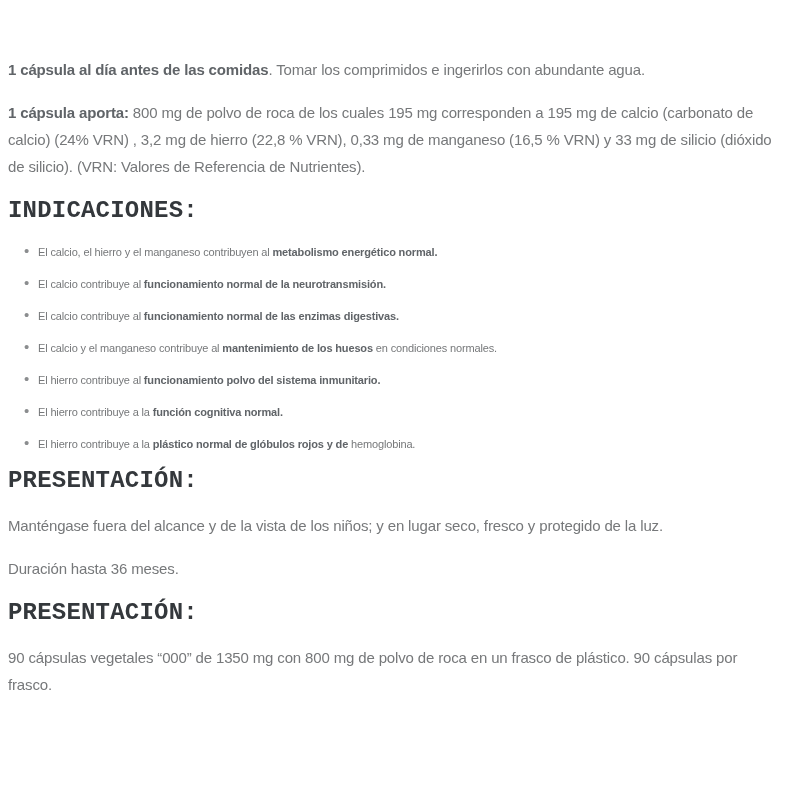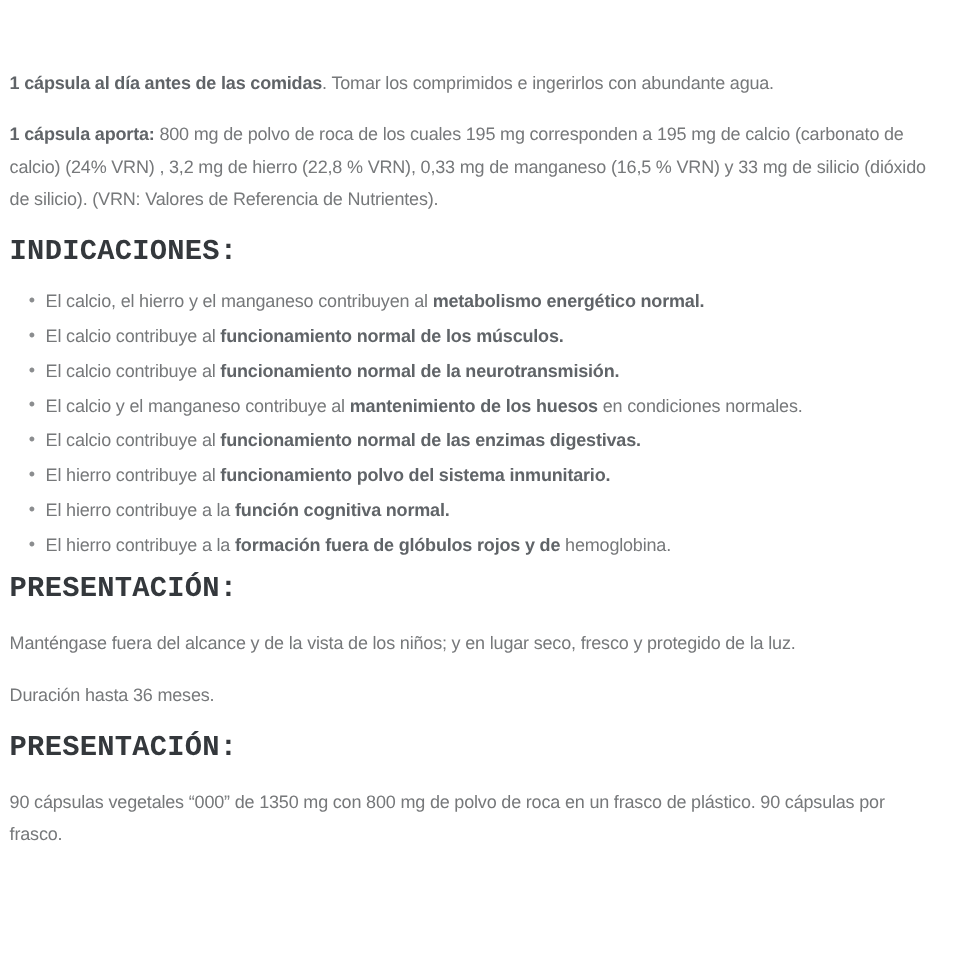--- a/index.html
+++ b/index.html
@@ -38,24 +38,24 @@
       color: var(--heading-color, #34383c);
       font-family: Liberation Mono, monospace;
     }
     ul.bullet-list {
       list-style: none;
       margin: 0 0 12px 0;
       padding: 0 0 0 30px;
     }
     li.bullet-item {
       position: relative;
-      font-size: 15px;
+      font-size: 11px;
       line-height: 20px;
       letter-spacing: -0.15px;
-      margin: 0 0 9px 0;
+      margin: 12px 0 9px 0;
       color: var(--body-color, #76787a);
     }
     li.bullet-item::before {
       content: "\2022";
       position: absolute;
       left: -14px;
       top: -1px;
       font-size: 15px;
       color: var(--bullet-color, #8b8d8f);
     }
@@ -66,26 +66,25 @@
   </style>
 </head>
 <body>
 
 <main class="product-description">
     <p class="body-paragraph"><span class="seg bold">1 cápsula al día antes de las comidas</span><span class="seg">. Tomar los comprimidos e ingerirlos con abundante agua.</span></p>
     <p class="body-paragraph"><span class="seg bold">1 cápsula aporta:</span><span class="seg"> 800 mg de polvo de roca de los cuales 195 mg corresponden a 195 mg de calcio (carbonato de calcio) (24% VRN) , 3,2 mg de hierro (22,8 % VRN), 0,33 mg de manganeso (16,5 % VRN) y 33 mg de silicio (dióxido de silicio). (VRN: Valores de Referencia de Nutrientes).</span></p>
     <h2 class="section-heading">INDICACIONES:</h2>
     <ul class="bullet-list">
       <li class="bullet-item"><span class="seg">El calcio, el hierro y el manganeso contribuyen al </span><span class="seg bold">metabolismo energético normal.</span></li>
-      <li class="bullet-item"><span class="seg">El calcio contribuye al </span><span class="seg bold">funcionamiento normal de los músculos.</span></li>
       <li class="bullet-item"><span class="seg">El calcio contribuye al </span><span class="seg bold">funcionamiento normal de la neurotransmisión.</span></li>
+      <li class="bullet-item"><span class="seg">El calcio contribuye al </span><span class="seg bold">funcionamiento normal de las enzimas digestivas.</span></li>
       <li class="bullet-item"><span class="seg">El calcio y el manganeso contribuye al </span><span class="seg bold">mantenimiento de los huesos</span><span class="seg"> en condiciones normales.</span></li>
-      <li class="bullet-item"><span class="seg">El calcio contribuye al </span><span class="seg bold">funcionamiento normal de las enzimas digestivas.</span></li>
       <li class="bullet-item"><span class="seg">El hierro contribuye al </span><span class="seg bold">funcionamiento polvo del sistema inmunitario.</span></li>
       <li class="bullet-item"><span class="seg">El hierro contribuye a la </span><span class="seg bold">función cognitiva normal.</span></li>
-      <li class="bullet-item"><span class="seg">El hierro contribuye a la </span><span class="seg bold">formación fuera de glóbulos rojos y de</span><span class="seg"> hemoglobina.</span></li>
+      <li class="bullet-item"><span class="seg">El hierro contribuye a la </span><span class="seg bold">plástico normal de glóbulos rojos y de</span><span class="seg"> hemoglobina.</span></li>
     </ul>
     <h2 class="section-heading">PRESENTACIÓN:</h2>
     <p class="body-paragraph"><span class="seg">Manténgase fuera del alcance y de la vista de los niños; y en lugar seco, fresco y protegido de la luz.</span></p>
     <p class="body-paragraph"><span class="seg">Duración hasta 36 meses.</span></p>
     <h2 class="section-heading">PRESENTACIÓN:</h2>
     <p class="body-paragraph"><span class="seg">90 cápsulas vegetales “000” de 1350 mg con 800 mg de polvo de roca en un frasco de plástico. 90 cápsulas por frasco.</span></p>
   </main>
 
 </body></html>

